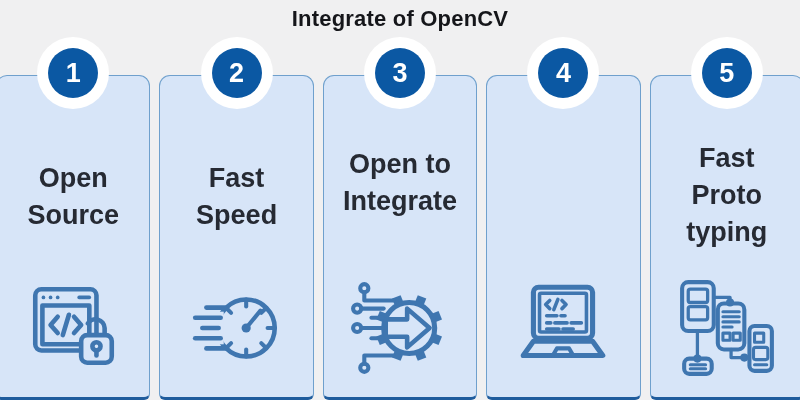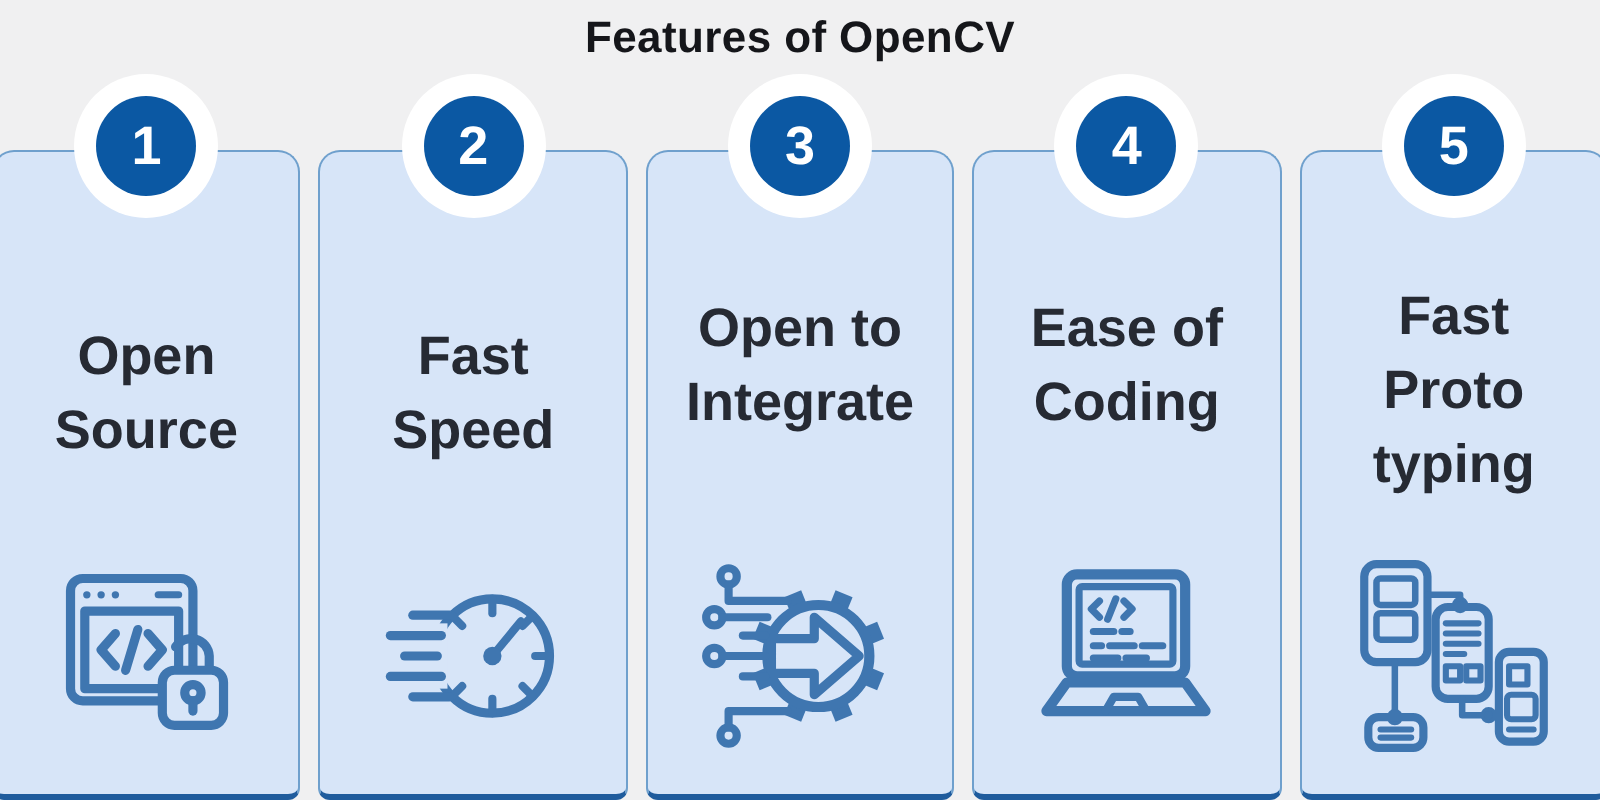--- a/index.html
+++ b/index.html
@@ -42,21 +42,21 @@
     position:absolute;bottom:16px;left:50%;transform:translateX(-50%);
     width:102px;height:106px;
   }
   .icon svg{width:100%;height:100%;display:block;}
 </style>
 </head>
 <body>
 
 <div class="stage">
 
-  <div class="page-title">Features of OpenCV</div>
+  <div class="page-title">Integrate of OpenCV</div>
 
   <div class="cards">
 
     <div class="card">
       <div class="badge">1</div>
       <div class="card-title">Open
 Source</div>
       <div class="icon">
         <svg viewBox="0 0 100 100">
           <g stroke="#3f76b0" stroke-width="4.5" fill="none" stroke-linecap="round" stroke-linejoin="round">
@@ -139,22 +139,20 @@
               <circle cx="15" cy="89" r="4"></circle>
               <path d="M15,85 V77 H44"></path>
             </g>
           </g>
         </svg>
       </div>
     </div>
 
     <div class="card">
       <div class="badge">4</div>
-      <div class="card-title">Ease of
-Coding</div>
       <div class="icon">
         <svg viewBox="0 0 100 100">
           <g stroke="#3f76b0" fill="none" stroke-linecap="round" stroke-linejoin="round">
             <rect x="21" y="10" width="58" height="50" rx="5" stroke-width="5"></rect>
             <rect x="27" y="16" width="46" height="38" rx="1.5" stroke-width="3.5"></rect>
             <g stroke-width="3.5">
               <polyline points="37,23 33,27 37,31"></polyline>
               <line x1="41" y1="32" x2="45" y2="22"></line>
               <polyline points="49,23 53,27 49,31"></polyline>
               <line x1="34" y1="38" x2="44" y2="38"></line>

